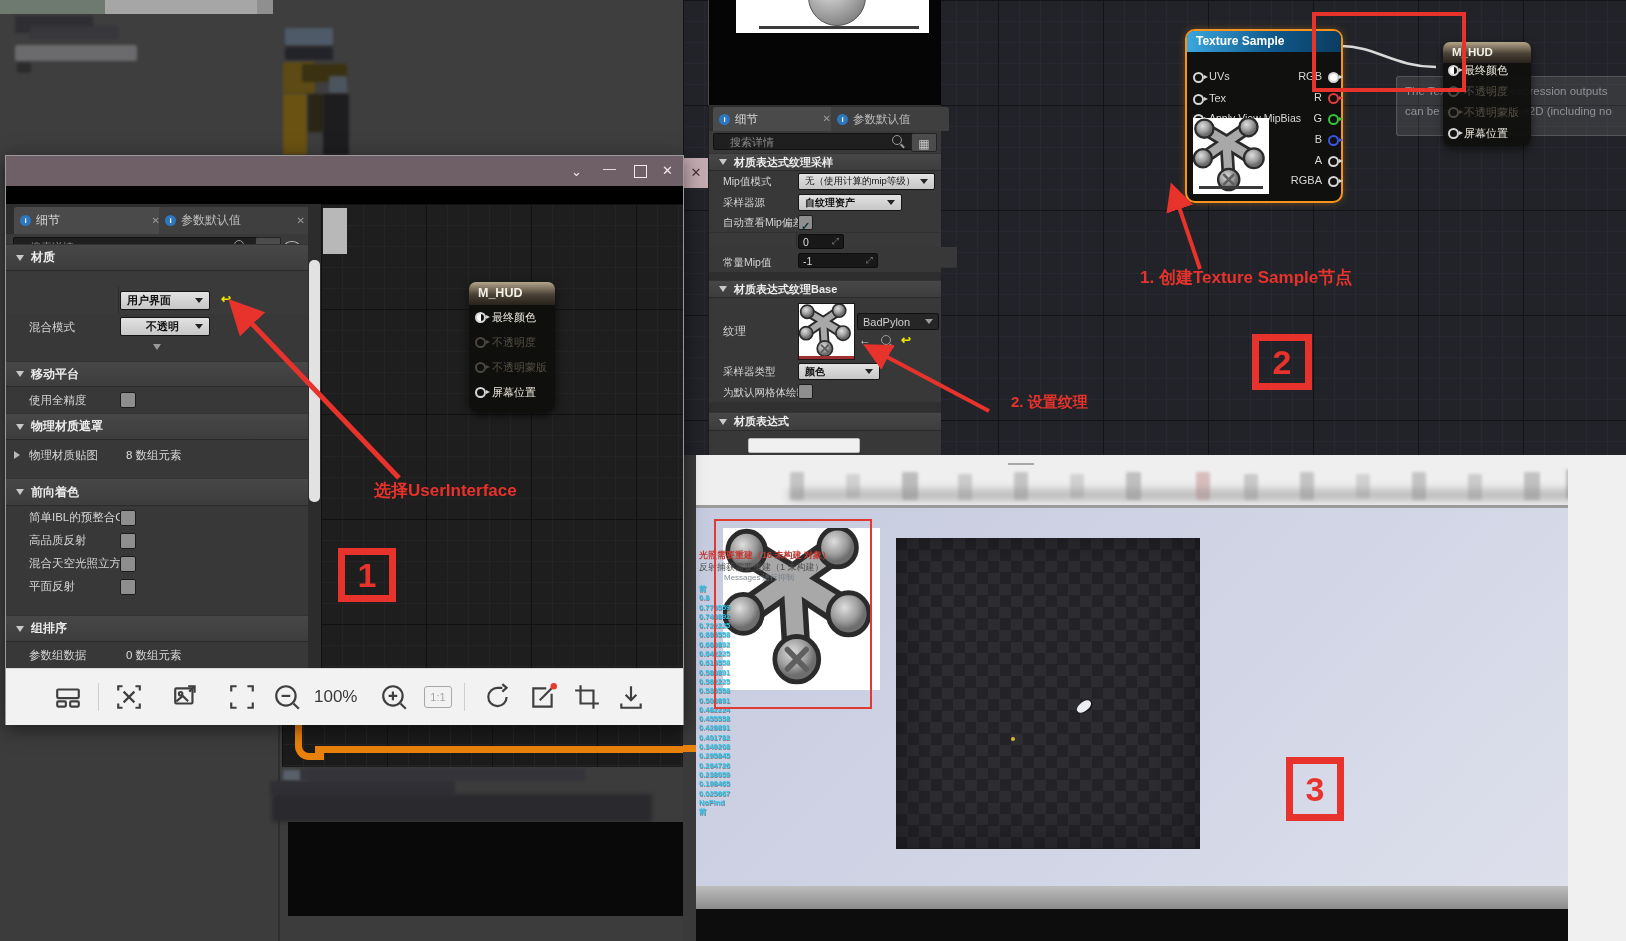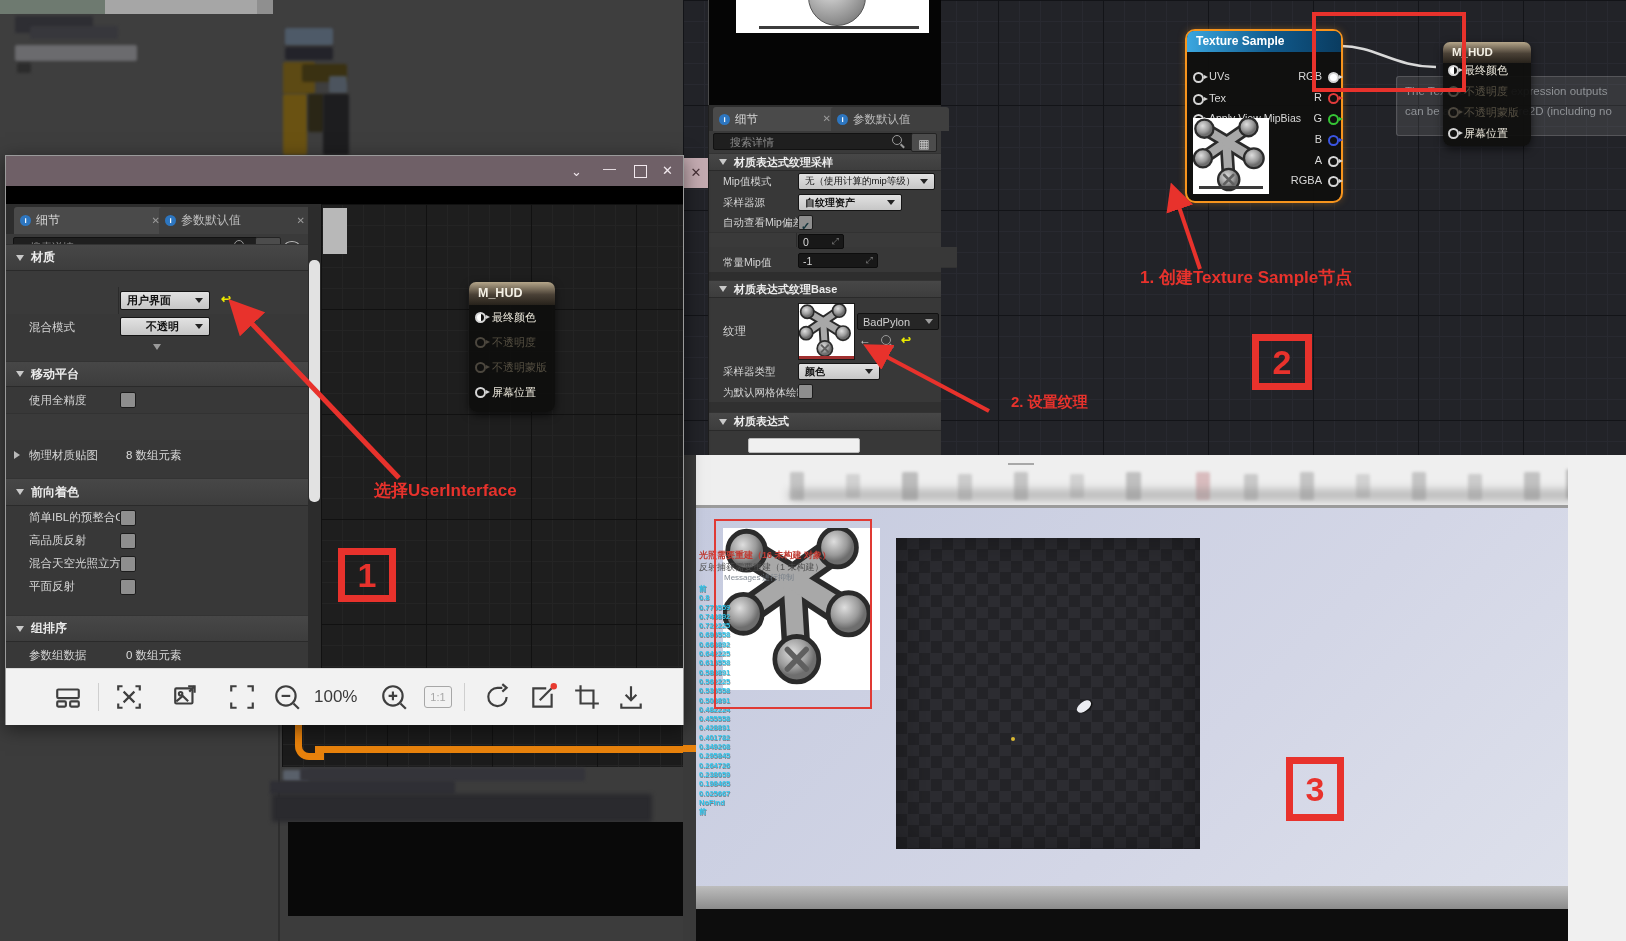--- a/index.html
+++ b/index.html
@@ -437,20 +437,24 @@
       </div>
       <div class="abs" style="left:0;top:150px;width:302px;height:7px;background:#383838;"></div>
       <div class="sech" style="left:0;top:157px;width:302px;height:26px;">
         <span class="tri-d"></span>
         <span>移动平台</span>
       </div>
       <div class="prow" style="left:0;top:183px;width:302px;height:26px;">
         <span class="plbl" style="left:23px;top:6px;">使用全精度</span>
       </div>
       <span class="cb" style="left:114px;top:188px;width:14px;height:14px;"></span>
+      <div class="sech" style="left:0;top:209px;width:302px;height:27px;">
+        <span class="tri-d"></span>
+        <span>物理材质遮罩</span>
+      </div>
       <div class="prow" style="left:0;top:236px;width:302px;height:38px;">
         <span class="tri-r" style="position:absolute;left:8px;top:11px;"></span>
         <span class="plbl" style="left:23px;top:8px;">物理材质贴图</span>
         <span class="pval" style="left:120px;top:8px;">8 数组元素</span>
       </div>
       <div class="sech" style="left:0;top:274px;width:302px;height:28px;">
         <span class="tri-d"></span>
         <span>前向着色</span>
       </div>
       <div class="prow" style="left:0;top:302px;width:302px;height:23px;">

